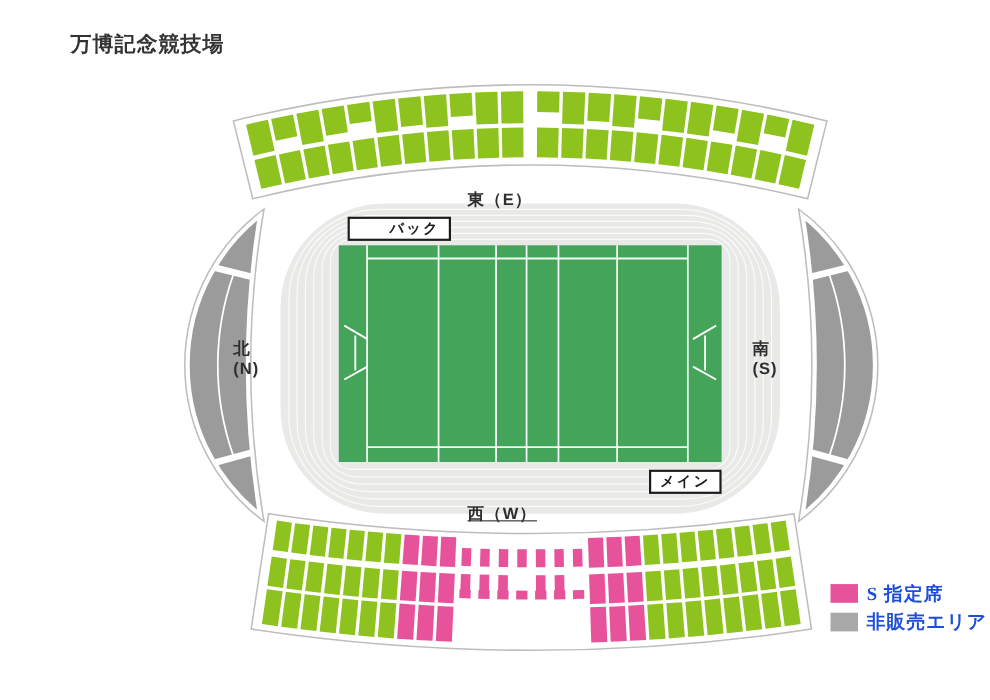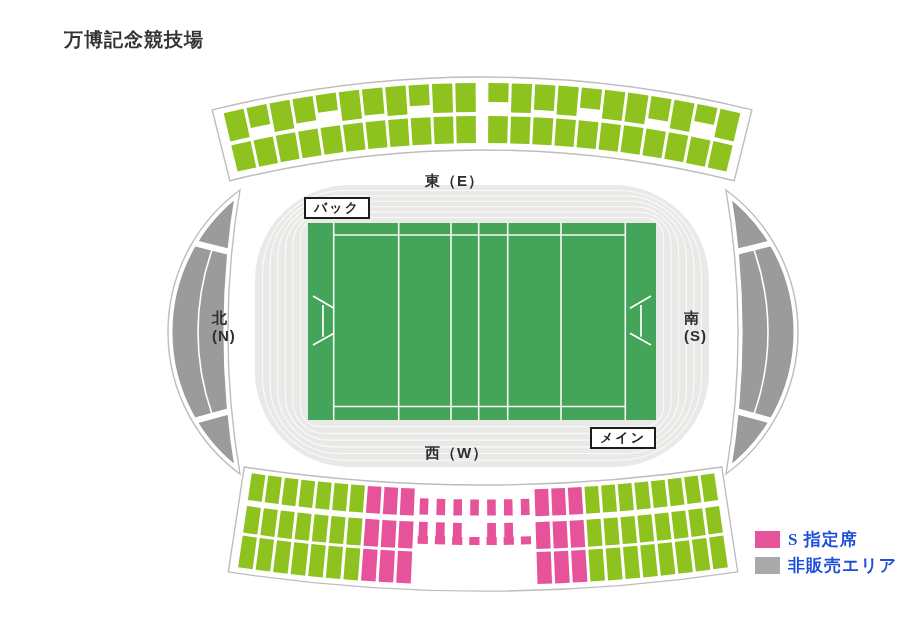--- a/index.html
+++ b/index.html
@@ -211,33 +211,33 @@
         <polygon points="646.4,573.7 660.9,572.0 657.0,540.2 642.7,541.9" fill="#8dc21f"></polygon>
         <polygon points="663.9,571.6 678.4,569.7 674.2,538.0 659.9,539.8" fill="#8dc21f"></polygon>
         <polygon points="681.4,569.3 695.9,567.2 691.3,535.6 677.1,537.6" fill="#8dc21f"></polygon>
       </g>
   </svg>
 
   <div class="abs page-title" style="left:32px;top:27px;">万博記念競技場</div>
 
   <div class="abs dir-label" style="left:393px;top:172px;width:120px;">東（E）</div>
 
-  <div class="abs dir-label" style="left:393px;top:444px;width:120px;">西（W）</div>
+  <div class="abs dir-label" style="left:393px;top:458px;width:120px;text-decoration:underline;">西（W）</div>
 
   <div class="abs dir-label" style="left:180px;top:309px;width:56px;">
     <div>北</div>
     <div>(N)</div>
   </div>
 
   <div class="abs dir-label" style="left:652px;top:309px;width:56px;">
     <div>南</div>
     <div>(S)</div>
   </div>
 
-  <div class="abs stand-box" style="left:272px;top:197px;">バック</div>
+  <div class="abs stand-box" style="left:284px;top:197px;padding-left:28px;">バック</div>
 
   <div class="abs stand-box" style="left:558px;top:427px;">メイン</div>
 
   <div class="legend">
     <div class="legend-row">
       <span class="swatch" style="background: rgb(231, 83, 155);"></span>
       <span class="legend-label">S 指定席</span>
     </div>
     <div class="legend-row">
       <span class="swatch" style="background: rgb(169, 169, 169);"></span>

